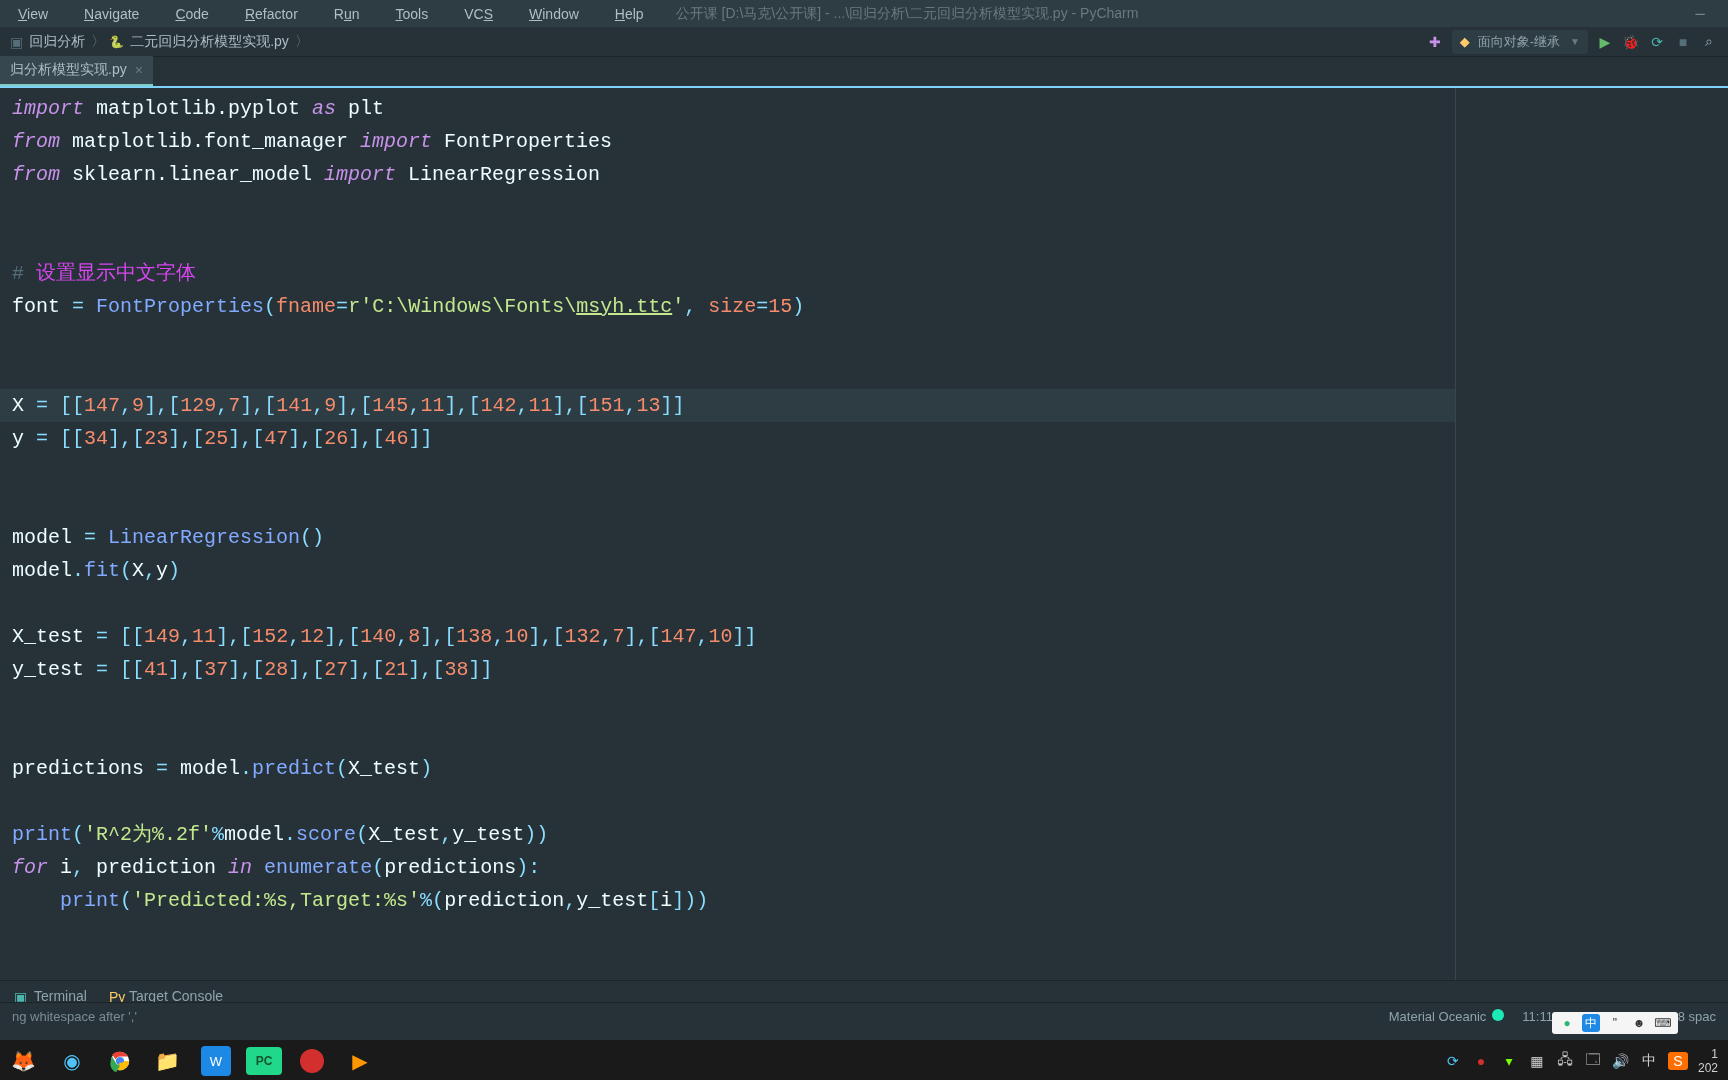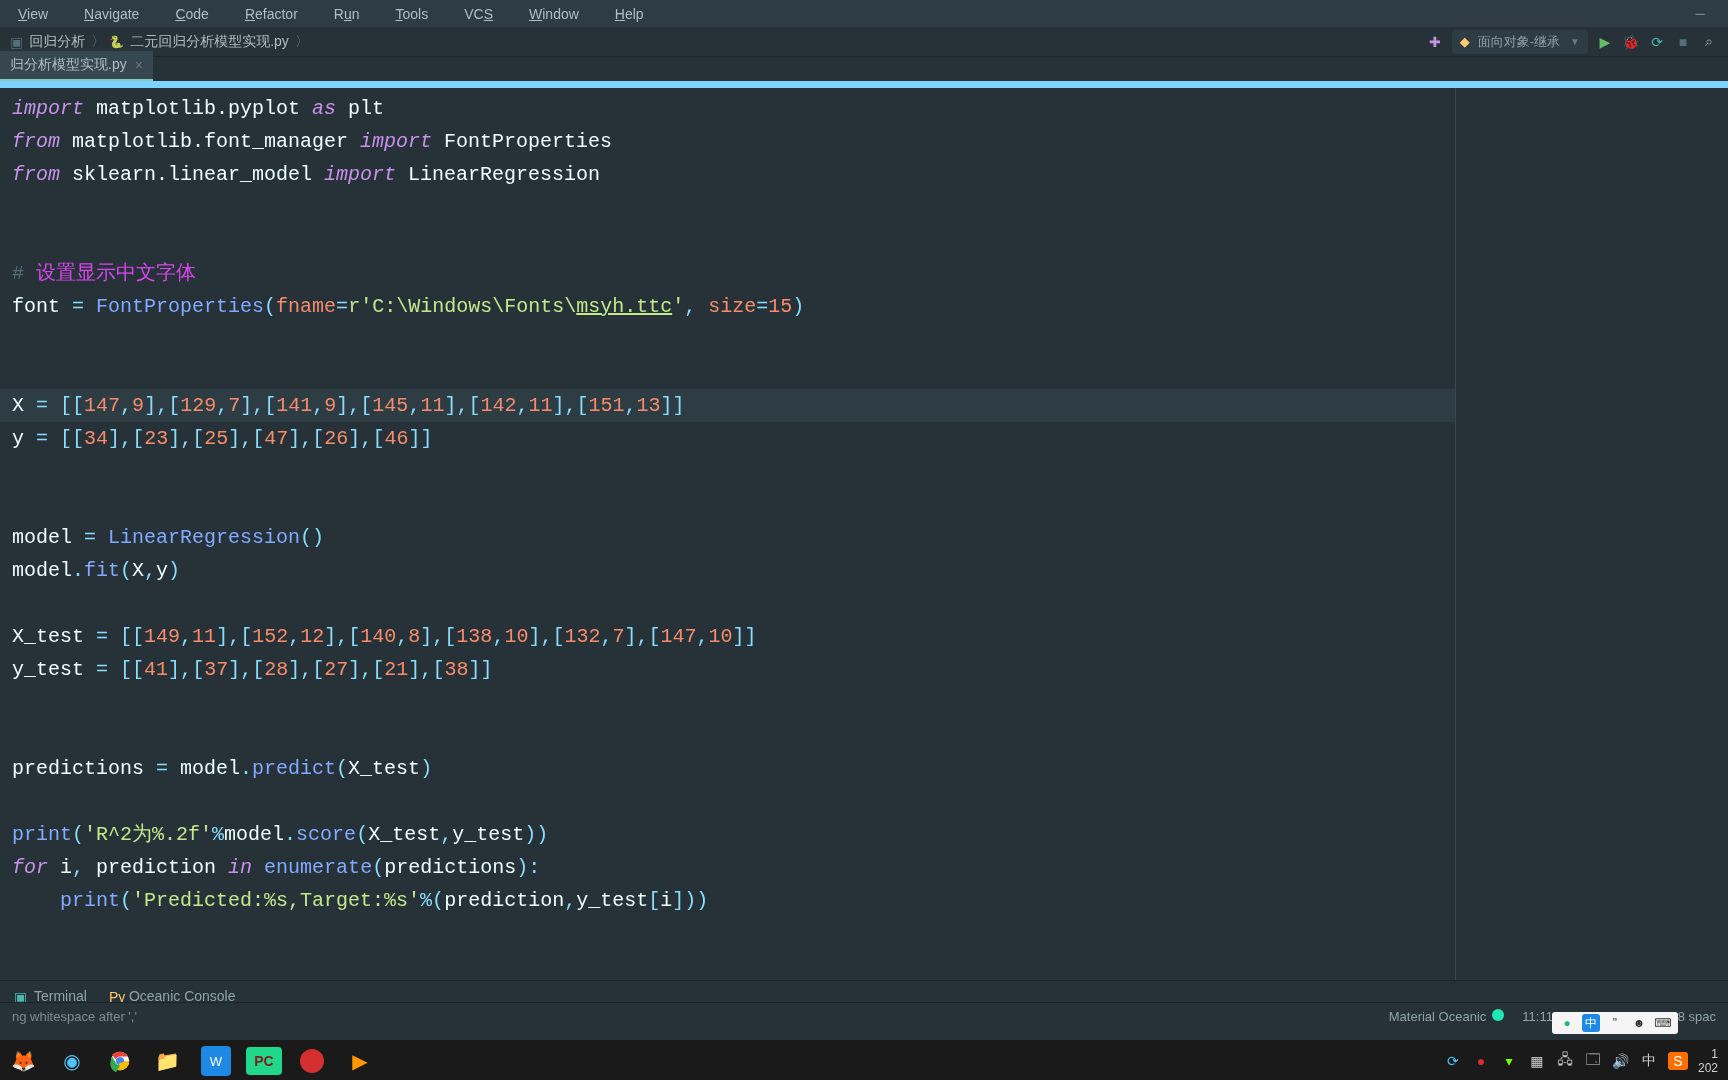--- a/index.html
+++ b/index.html
@@ -16,21 +16,21 @@
   .nav-row .chev { color: #6a797e; margin: 0 2px; }
   .nav-right { margin-left: auto; display: flex; align-items: center; gap: 8px; padding-right: 10px; }
   .target-dd { background: #2e3c43; height: 24px; display: flex; align-items: center; padding: 0 8px; border-radius: 3px; color: #8fa3ab; font-size: 13px; cursor: pointer; }
   .target-dd .py-ico { color: #ffcb6b; margin-right: 8px; font-size: 13px; }
   .target-dd .dd-chev { margin-left: 10px; color: #6a797e; font-size: 10px; }
   .tool-ico { width: 18px; height: 18px; display: flex; align-items: center; justify-content: center; cursor: pointer; font-size: 14px; }
   .tool-run { color: #66bb6a; }
   .tool-debug { color: #66bb6a; }
   .tool-stop { color: #546e7a; }
 
-  .tabs-row { height: 31px; background: #263238; display: flex; align-items: flex-end; border-bottom: 7px solid #7dd3fc; }
+  .tabs-row { height: 31px; background: #263238; display: flex; align-items: flex-end; border-bottom: 2px solid #7dd3fc; }
   .tab { height: 30px; background: #37474f; display: flex; align-items: center; padding: 0 10px; font-size: 14px; color: #b0bec5; border-bottom: 2px solid #80cbc4; cursor: pointer; }
   .tab .close { margin-left: 8px; color: #6a797e; font-size: 14px; }
 
   .editor-area { position: absolute; top: 88px; left: 0; right: 0; bottom: 67px; background: #263238; }
   .gutter-line { position: absolute; left: 1455px; top: 0; bottom: 0; width: 1px; background: #37474f; }
   .editor { position: absolute; top: 4px; left: 12px; right: 0; bottom: 0; font-family: Consolas, "Courier New", monospace; font-size: 20px; line-height: 33px; white-space: pre; }
   .tok-kn { color: #c792ea; font-style: italic; }
   .tok-s  { color: #c3e88d; }
   .tok-n  { color: #eeffff; }
   .tok-o  { color: #89ddff; }
@@ -79,20 +79,21 @@
 <div class="title-bar">
   <div class="menu-item"><span class="menu-u">V</span><span>iew</span></div>
   <div class="menu-item"><span class="menu-u">N</span>avigate</div>
   <div class="menu-item"><span class="menu-u">C</span>ode</div>
   <div class="menu-item"><span class="menu-u">R</span>efactor</div>
   <div class="menu-item">R<span class="menu-u">u</span>n</div>
   <div class="menu-item"><span class="menu-u">T</span>ools</div>
   <div class="menu-item">VC<span class="menu-u">S</span></div>
   <div class="menu-item"><span class="menu-u">W</span>indow</div>
   <div class="menu-item"><span class="menu-u">H</span>elp</div>
+  <div class="title-path">公开课 [D:\马克\公开课] - ...\回归分析\二元回归分析模型实现.py - PyCharm</div>
   <div class="title-right">
     <div class="win-btn">─</div>
   </div>
 </div>
 
 <div class="nav-row">
   <span style="color:#546e7a;margin-right:6px;">▣</span>
   <span class="crumb">回归分析</span>
   <span class="chev">〉</span>
   <span style="color:#ffcb6b;margin:0 6px 0 2px;font-size:12px;">🐍</span>
@@ -128,21 +129,21 @@
   <div class="editor" id="editor"><div class="code-line"><span class="tok-kn">import</span><span class="tok-n"> matplotlib.pyplot </span><span class="tok-kn">as</span><span class="tok-n"> plt</span></div><div class="code-line"><span class="tok-kn">from</span><span class="tok-n"> matplotlib.font_manager </span><span class="tok-kn">import</span><span class="tok-n"> FontProperties</span></div><div class="code-line"><span class="tok-kn">from</span><span class="tok-n"> sklearn.linear_model </span><span class="tok-kn">import</span><span class="tok-n"> LinearRegression</span></div><div class="code-line"></div><div class="code-line"></div><div class="code-line"><span class="tok-c"># </span><span class="tok-c-cn">设置显示中文字体</span></div><div class="code-line"><span class="tok-n">font </span><span class="tok-o">=</span><span class="tok-n"> </span><span class="tok-fn">FontProperties</span><span class="tok-p">(</span><span class="tok-arg">fname</span><span class="tok-o">=</span><span class="tok-s">r</span><span class="tok-s">'C:\Windows\Fonts\</span><span class="tok-s underline">msyh.ttc</span><span class="tok-s">'</span><span class="tok-p">, </span><span class="tok-arg">size</span><span class="tok-o">=</span><span class="tok-m">15</span><span class="tok-p">)</span></div><div class="code-line"></div><div class="code-line"></div><div class="code-line"><span class="tok-n">X </span><span class="tok-o">=</span><span class="tok-n"> </span><span class="tok-p">[</span><span class="tok-p">[</span><span class="tok-m">147</span><span class="tok-p">,</span><span class="tok-m">9</span><span class="tok-p">]</span><span class="tok-p">,</span><span class="tok-p">[</span><span class="tok-m">129</span><span class="tok-p">,</span><span class="tok-m">7</span><span class="tok-p">]</span><span class="tok-p">,</span><span class="tok-p">[</span><span class="tok-m">141</span><span class="tok-p">,</span><span class="tok-m">9</span><span class="tok-p">]</span><span class="tok-p">,</span><span class="tok-p">[</span><span class="tok-m">145</span><span class="tok-p">,</span><span class="tok-m">11</span><span class="tok-p">]</span><span class="tok-p">,</span><span class="tok-p">[</span><span class="tok-m">142</span><span class="tok-p">,</span><span class="tok-m">11</span><span class="tok-p">]</span><span class="tok-p">,</span><span class="tok-p">[</span><span class="tok-m">151</span><span class="tok-p">,</span><span class="tok-m">13</span><span class="tok-p">]</span><span class="tok-p">]</span></div><div class="code-line"><span class="tok-n">y </span><span class="tok-o">=</span><span class="tok-n"> </span><span class="tok-p">[</span><span class="tok-p">[</span><span class="tok-m">34</span><span class="tok-p">]</span><span class="tok-p">,</span><span class="tok-p">[</span><span class="tok-m">23</span><span class="tok-p">]</span><span class="tok-p">,</span><span class="tok-p">[</span><span class="tok-m">25</span><span class="tok-p">]</span><span class="tok-p">,</span><span class="tok-p">[</span><span class="tok-m">47</span><span class="tok-p">]</span><span class="tok-p">,</span><span class="tok-p">[</span><span class="tok-m">26</span><span class="tok-p">]</span><span class="tok-p">,</span><span class="tok-p">[</span><span class="tok-m">46</span><span class="tok-p">]</span><span class="tok-p">]</span></div><div class="code-line"></div><div class="code-line"></div><div class="code-line"><span class="tok-n">model </span><span class="tok-o">=</span><span class="tok-n"> </span><span class="tok-fn">LinearRegression</span><span class="tok-p">()</span></div><div class="code-line"><span class="tok-n">model</span><span class="tok-p">.</span><span class="tok-fn">fit</span><span class="tok-p">(</span><span class="tok-n">X</span><span class="tok-p">,</span><span class="tok-n">y</span><span class="tok-p">)</span></div><div class="code-line"></div><div class="code-line"><span class="tok-n">X_test </span><span class="tok-o">=</span><span class="tok-n"> </span><span class="tok-p">[</span><span class="tok-p">[</span><span class="tok-m">149</span><span class="tok-p">,</span><span class="tok-m">11</span><span class="tok-p">]</span><span class="tok-p">,</span><span class="tok-p">[</span><span class="tok-m">152</span><span class="tok-p">,</span><span class="tok-m">12</span><span class="tok-p">]</span><span class="tok-p">,</span><span class="tok-p">[</span><span class="tok-m">140</span><span class="tok-p">,</span><span class="tok-m">8</span><span class="tok-p">]</span><span class="tok-p">,</span><span class="tok-p">[</span><span class="tok-m">138</span><span class="tok-p">,</span><span class="tok-m">10</span><span class="tok-p">]</span><span class="tok-p">,</span><span class="tok-p">[</span><span class="tok-m">132</span><span class="tok-p">,</span><span class="tok-m">7</span><span class="tok-p">]</span><span class="tok-p">,</span><span class="tok-p">[</span><span class="tok-m">147</span><span class="tok-p">,</span><span class="tok-m">10</span><span class="tok-p">]</span><span class="tok-p">]</span></div><div class="code-line"><span class="tok-n">y_test </span><span class="tok-o">=</span><span class="tok-n"> </span><span class="tok-p">[</span><span class="tok-p">[</span><span class="tok-m">41</span><span class="tok-p">]</span><span class="tok-p">,</span><span class="tok-p">[</span><span class="tok-m">37</span><span class="tok-p">]</span><span class="tok-p">,</span><span class="tok-p">[</span><span class="tok-m">28</span><span class="tok-p">]</span><span class="tok-p">,</span><span class="tok-p">[</span><span class="tok-m">27</span><span class="tok-p">]</span><span class="tok-p">,</span><span class="tok-p">[</span><span class="tok-m">21</span><span class="tok-p">]</span><span class="tok-p">,</span><span class="tok-p">[</span><span class="tok-m">38</span><span class="tok-p">]</span><span class="tok-p">]</span></div><div class="code-line"></div><div class="code-line"></div><div class="code-line"><span class="tok-n">predictions </span><span class="tok-o">=</span><span class="tok-n"> model</span><span class="tok-p">.</span><span class="tok-fn">predict</span><span class="tok-p">(</span><span class="tok-n">X_test</span><span class="tok-p">)</span></div><div class="code-line"></div><div class="code-line"><span class="tok-fn">print</span><span class="tok-p">(</span><span class="tok-s">'R^2为%.2f'</span><span class="tok-o">%</span><span class="tok-n">model</span><span class="tok-p">.</span><span class="tok-fn">score</span><span class="tok-p">(</span><span class="tok-n">X_test</span><span class="tok-p">,</span><span class="tok-n">y_test</span><span class="tok-p">))</span></div><div class="code-line"><span class="tok-kn">for</span><span class="tok-n"> i</span><span class="tok-p">, </span><span class="tok-n">prediction </span><span class="tok-kn">in</span><span class="tok-n"> </span><span class="tok-fn">enumerate</span><span class="tok-p">(</span><span class="tok-n">predictions</span><span class="tok-p">)</span><span class="tok-o">:</span></div><div class="code-line"><span class="tok-n">    </span><span class="tok-fn">print</span><span class="tok-p">(</span><span class="tok-s">'Predicted:%s,Target:%s'</span><span class="tok-o">%</span><span class="tok-p">(</span><span class="tok-n">prediction</span><span class="tok-p">,</span><span class="tok-n">y_test</span><span class="tok-p">[</span><span class="tok-n">i</span><span class="tok-p">]))</span></div></div>
 </div>
 
 <div class="bottom-tools">
   <div class="bt-item">
     <span class="bt-ico" style="color:#4db6ac;">▣</span>
     <span>Terminal</span>
   </div>
   <div class="bt-item">
     <span class="bt-ico" style="color:#ffcb6b;">Py</span>
-    <span>Oceanic Console</span>
+    <span>Target Console</span>
   </div>
 </div>
 
 <div class="status-bar">
   <div class="status-left">ng whitespace after ','</div>
   <div class="status-right">
     <span><span>Material Oceanic</span><span class="status-dot"></span></span>
     <span>11:11</span>
     <span>CRLF</span>
     <span>UTF-8</span>
@@ -167,21 +168,21 @@
           <circle cx="12" cy="12" r="10" fill="#fff"></circle>
           <circle cx="12" cy="12" r="4.5" fill="#4285f4"></circle>
           <path d="M12 2a10 10 0 0 1 8.6 5H12a5 5 0 0 0-4.7 3.3L3.4 5A10 10 0 0 1 12 2z" fill="#ea4335"></path>
           <path d="M22 12a10 10 0 0 1-14.3 9l4.2-7.3A5 5 0 0 0 17 12h5z" fill="#fbbc05"></path>
           <path d="M2 12a10 10 0 0 1 1.4-5l4.3 7.4A5 5 0 0 0 12 17l-4.3 7.4A10 10 0 0 1 2 12z" fill="#34a853"></path>
         </svg>
     </div>
     <div class="tb-icon" style="color:#ffca28;">📁</div>
     <div class="tb-icon" style="background:#1e88e5;color:#fff;width:30px;height:30px;border-radius:4px;font-size:13px;margin:0 9px;">W</div>
     <div class="tb-icon" style="position:relative;">
-      <div style="width:36px;height:28px;background:#21d789;border-radius:4px;display:flex;align-items:center;justify-content:center;color:#7f1d1d;font-weight:bold;font-size:14px;">PC</div>
+      <div style="width:36px;height:28px;background:#21d789;border-radius:4px;display:flex;align-items:center;justify-content:center;color:#14532d;font-weight:bold;font-size:12px;">PC</div>
     </div>
     <div class="tb-icon">
         <div style="width:24px;height:24px;border-radius:50%;background:#d32f2f;"></div>
       </div>
     <div class="tb-icon" style="color:#ff9800;">▶</div>
   </div>
   <div class="tb-tray">
     <span class="tray-ico" style="color:#4fc3f7;">⟳</span>
     <span class="tray-ico" style="color:#d32f2f;">●</span>
     <span class="tray-ico" style="color:#76ff03;">▾</span>

